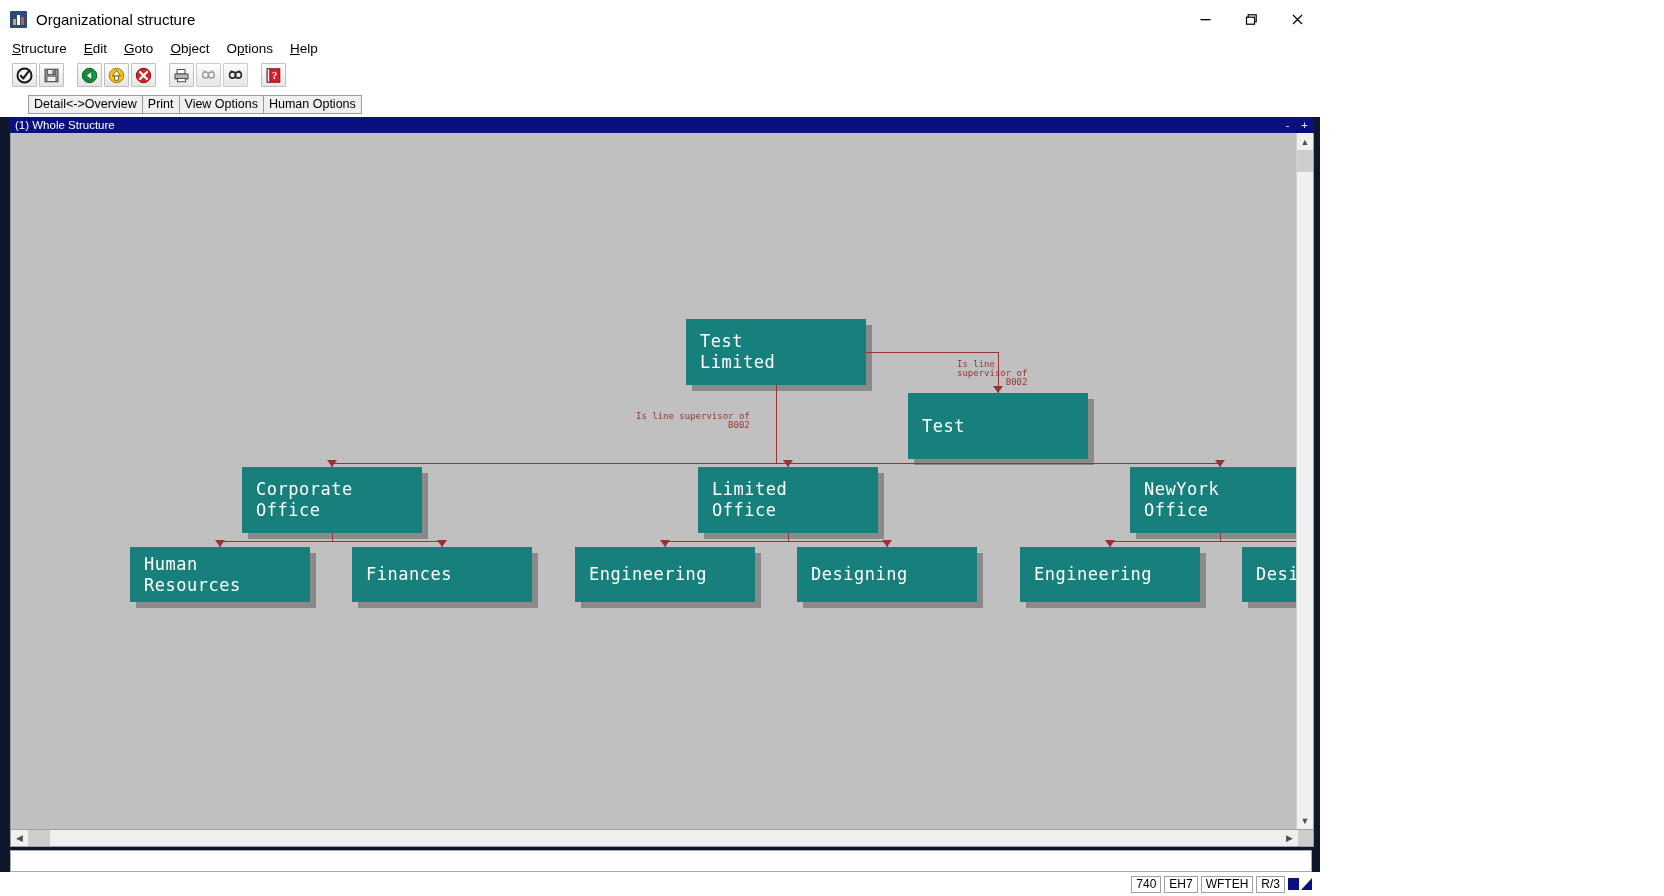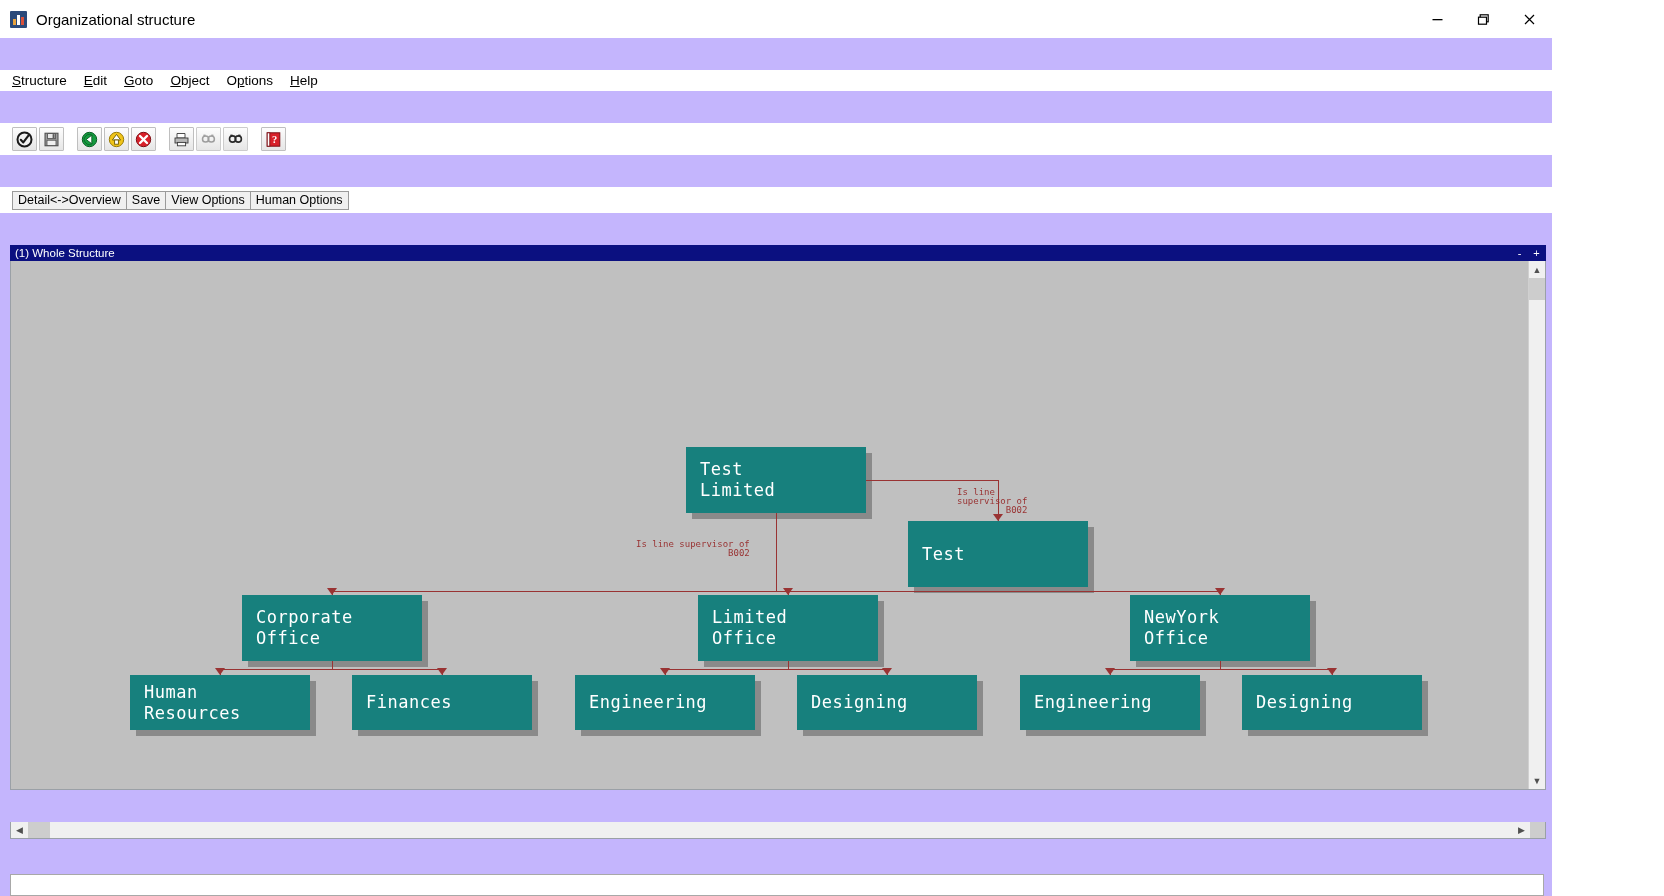--- a/index.html
+++ b/index.html
@@ -6,25 +6,24 @@
   html, body {
     margin: 0; padding: 0;
     width: 1664px; height: 896px;
     overflow: hidden;
     background: #ffffff;
     font-family: "Liberation Sans", sans-serif;
   }
 
   #app {
     position: relative;
-    width: 1552px; height: 896px;
-    background: #c4b5fd;
+    width: 1320px; height: 896px;
+    background: #0f172a;
     display: flex;
     flex-direction: column;
-    gap: 32px;
   }
 
   
   .titlebar {
     height: 38px;
     display: flex;
     align-items: center;
     background: #ffffff;
     flex: 0 0 auto;
     padding-left: 10px;
@@ -100,21 +99,21 @@
   .tbtn.flat { border-color: #cccccc; }
   .tbtn svg { display:block; }
   .tbsep { width: 9px; height: 1px; }
 
   
   .fnbar {
     height: 26px;
     background: #ffffff;
     display: flex;
     align-items: center;
-    padding-left: 12px;
+    padding-left: 28px;
     flex: 0 0 auto;
   }
   .fnbtn {
     height: 19px;
     border: 1px solid #9a9a9a;
     background: #f0f0f0;
     font-size: 12.5px;
     color: #000;
     padding: 0 5px;
     display: flex; align-items: center;
@@ -402,21 +401,21 @@
       <svg width="17" height="17" viewBox="0 0 17 17">
         <rect x="2.2" y="1.8" width="12.6" height="13.4" fill="#d8202a" stroke="#7d0f15" stroke-width="1"></rect>
         <rect x="2.2" y="1.8" width="2.6" height="13.4" fill="#ffffff" stroke="#7d0f15" stroke-width="0.9"></rect>
         <text x="9.6" y="12.4" font-family="Liberation Serif, serif" font-size="10.5" font-weight="bold" fill="#ffffff" text-anchor="middle">?</text>
       </svg>
     </div>
   </div>
 
   <div class="fnbar">
     <div class="fnbtn">Detail&lt;-&gt;Overview</div>
-    <div class="fnbtn">Save</div>
+    <div class="fnbtn">Print</div>
     <div class="fnbtn">View Options</div>
     <div class="fnbtn">Human Options</div>
   </div>
 
   <div class="mdi">
     <div class="mdi-title">
       <span>(1) Whole Structure</span>
       <div class="mdi-ctrls">
         <span class="mdi-ctrl">-</span>
         <span class="mdi-ctrl">+</span>
@@ -483,14 +482,26 @@
   <div class="hscroll-row">
     <div class="hsb-arrow">◀</div>
     <div class="hsb-thumb"></div>
     <div class="hsb-track"></div>
     <div class="hsb-arrow">▶</div>
     <div class="hsb-corner"></div>
   </div>
 
   <div class="msgbar"></div>
 
+  <div class="statusbar">
+    <div class="stat">740</div>
+    <div class="stat">EH7</div>
+    <div class="stat">WFTEH</div>
+    <div class="stat">R/3</div>
+    <div class="stat-flag">
+      <svg width="26" height="14" viewBox="0 0 26 14">
+        <rect x="0" y="1" width="11" height="12" fill="#0b1080"></rect>
+        <path d="M13 13 L24 13 L24 1 Z" fill="#0b1080"></path>
+      </svg>
+    </div>
+  </div>
 
 </div>
 
 </body></html>

